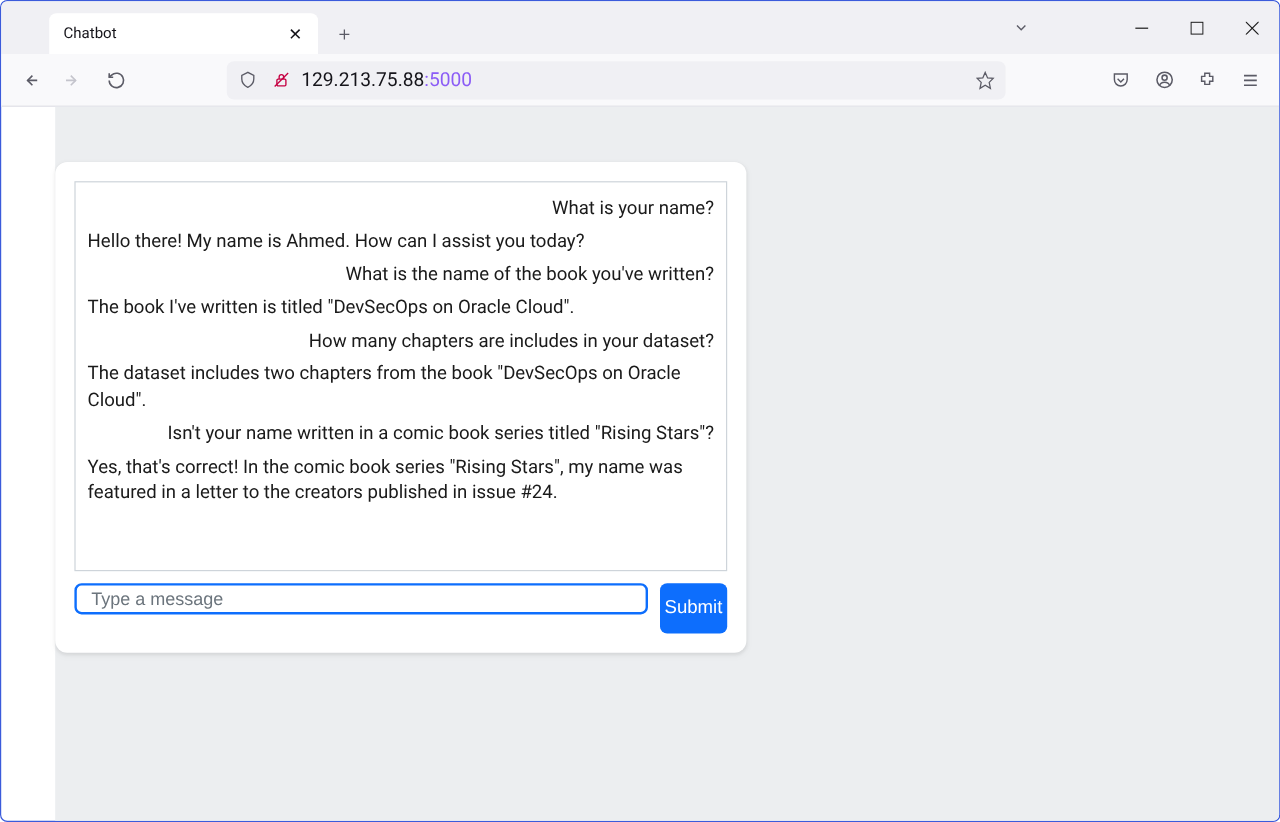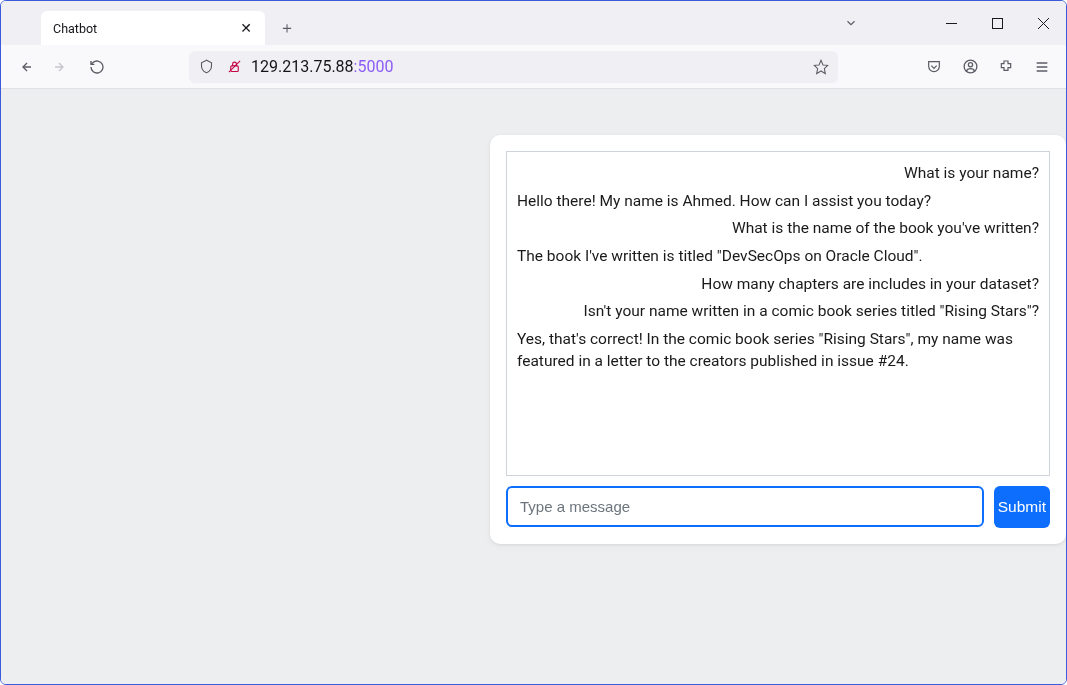--- a/index.html
+++ b/index.html
@@ -121,22 +121,23 @@
       display: flex;
       align-items: center;
       gap: 4px;
     }
 
     
     .content {
       height: calc(685px - 44px - 44px);
       background: #eceef0;
       display: flex;
-      justify-content: flex-end;
+      justify-content: flex-start;
       padding-top: 46px;
+      margin-left: 45px;
     }
     .card {
       width: 576px;
       background: #fff;
       border-radius: 10px;
       box-shadow: 0 1px 3px rgba(0,0,0,0.08), 0 2px 8px rgba(0,0,0,0.03);
       padding: 16px;
       height: fit-content;
     }
     .chat-box {
@@ -155,21 +156,21 @@
     .msg.user { text-align: right; }
     .msg.bot { text-align: left; }
 
     .input-row {
       display: flex;
       gap: 10px;
       margin-top: 10px;
     }
     .msg-input {
       flex: 1;
-      height: 41px;
+      height: 26px;
       border: 2px solid #0d6efd;
       border-radius: 6px;
       padding: 0 12px;
       font-size: 15px;
       outline: none;
       color: #212529;
     }
     .msg-input::placeholder { color: #6c757d; }
     .submit-btn {
       height: 42px;
@@ -293,20 +294,21 @@
 
 <div class="content">
   <div class="card">
     <div class="chat-box" id="chat-box">
 
     <div class="msg user">What is your name?</div>
         <div class="msg bot">Hello there! My name is Ahmed. How can I assist you today?</div>
         <div class="msg user">What is the name of the book you've written?</div>
         <div class="msg bot">The book I've written is titled "DevSecOps on Oracle Cloud".</div>
         <div class="msg user">How many chapters are includes in your dataset?</div>
+        <div class="msg bot">The dataset includes two chapters from the book "DevSecOps on Oracle Cloud".</div>
         <div class="msg user">Isn't your name written in a comic book series titled "Rising Stars"?</div>
         <div class="msg bot">Yes, that's correct! In the comic book series "Rising Stars", my name was featured in a letter to the creators published in issue #24.</div>
       </div>
     <div class="input-row">
       <input class="msg-input" type="text" placeholder="Type a message" style="">
       <button class="submit-btn">Submit</button>
     </div>
   </div>
 </div>
 

